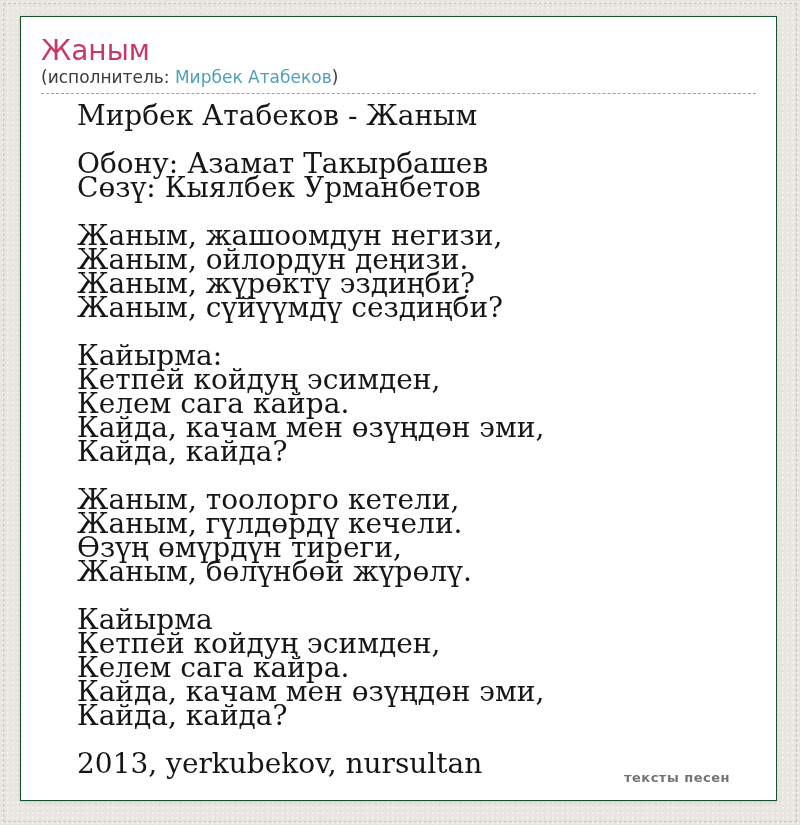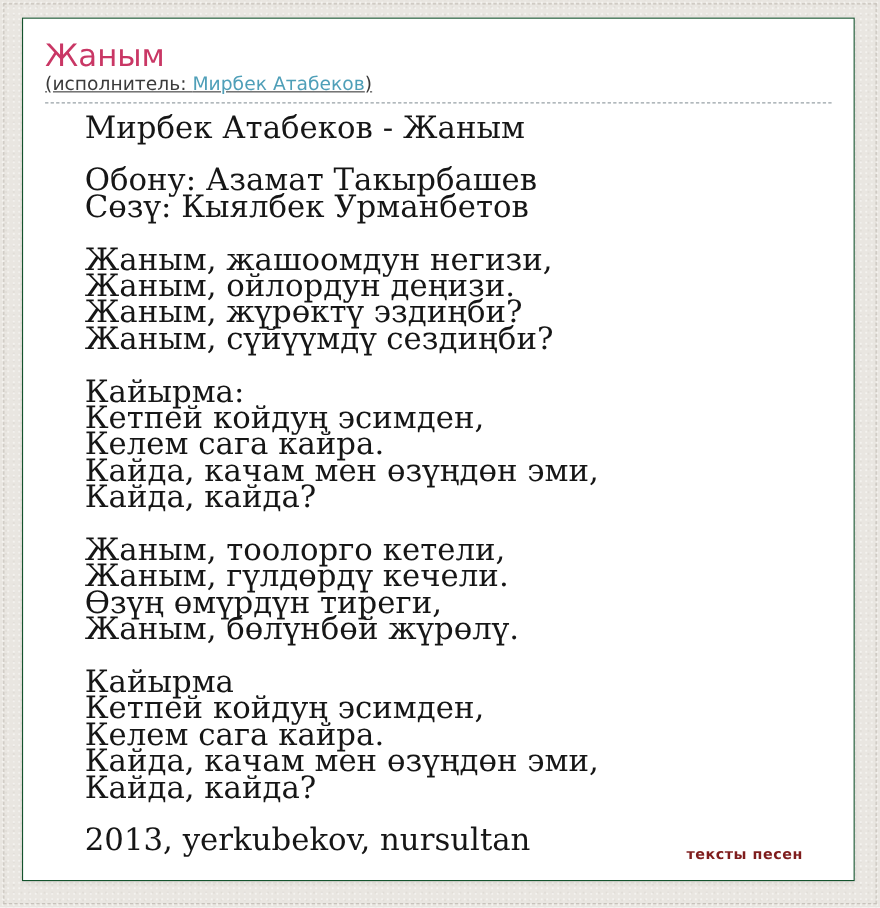--- a/index.html
+++ b/index.html
@@ -46,21 +46,20 @@
     font-size: 28px;
     line-height: 28px;
     font-weight: normal;
     color: #c93765;
     letter-spacing: 0;
   }
   .artist-line {
     font-size: 17px;
     line-height: 20px;
     color: #3b3b3b;
-    text-decoration: underline;
   }
   .artist-link {
     color: #4f9fb8;
     text-decoration: none;
     cursor: pointer;
   }
   .lyrics {
     margin-top: 10px;
     font-family: "DejaVu Serif", "Liberation Serif", serif;
     font-size: 28px;
@@ -82,21 +81,21 @@
     font-size: 33px;
     font-weight: bold;
     letter-spacing: -1.5px;
     white-space: nowrap;
   }
   .logo-main { color: #33a7a2; }
   .logo-suffix { color: #f287a5; }
   .logo-tagline {
     font-size: 13px;
     font-weight: bold;
-    color: #7f1d1d;
+    color: #737373;
     letter-spacing: 0.5px;
     text-align: right;
     margin: -4px 26px 0 0;
     white-space: nowrap;
   }
 </style>
 </head>
 <body>
 
 <div class="page-border"></div>

